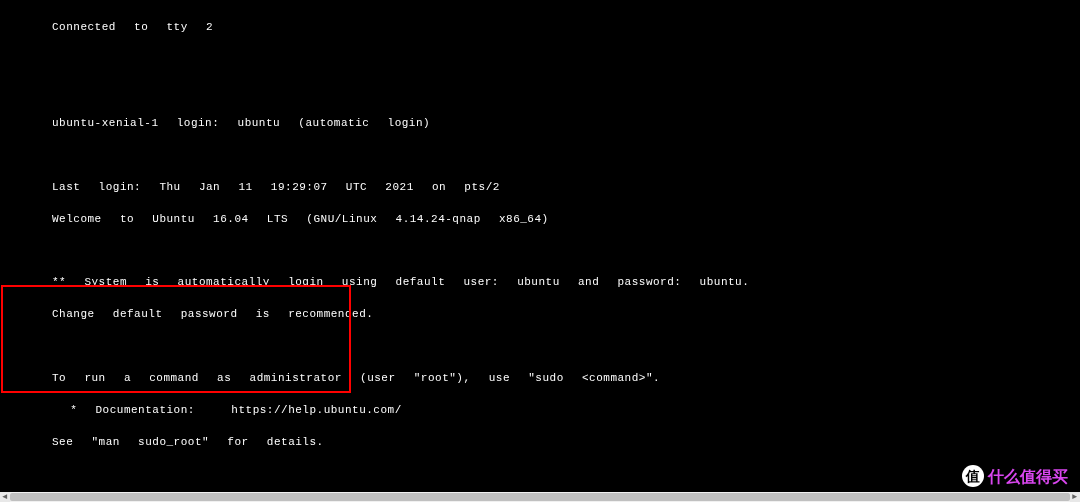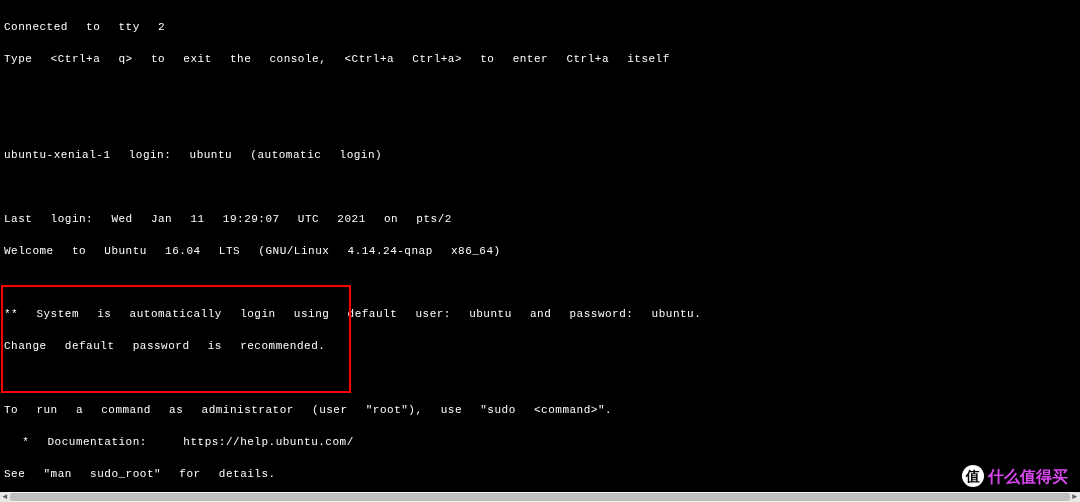--- a/index.html
+++ b/index.html
@@ -20,20 +20,21 @@
       position: relative;
       letter-spacing: 0.5px;
       word-spacing: 2px;
     }
     .terminal {
       white-space: pre;
     }
     .line {
       display: block;
       min-height: 16px;
+      margin-left: 48px;
     }
     .highlight-box {
       border: 2px solid #ff0000;
       position: absolute;
       top: 285px;
       left: 1px;
       width: 350px;
       height: 108px;
       pointer-events: none;
     }
@@ -96,26 +97,25 @@
       font-family: sans-serif;
     }
     .scrollbar-arrow.left { left: 0; }
     .scrollbar-arrow.right { right: 0; }
   </style>
 </head>
 <body>
 
 <div class="terminal">
 <span class="line">Connected  to  tty  2</span>
-<span class="line">Type  &lt;Ctrl+a  q&gt;  to  exit  the  console,  &lt;Ctrl+a  Ctrl+a&gt;  to  enter  Ctrl+a  itself</span>
 <span class="line"></span>
 <span class="line"></span>
 <span class="line">ubuntu-xenial-1  login:  ubuntu  (automatic  login)</span>
 <span class="line"></span>
-<span class="line">Last  login:  Wed  Jan  11  19:29:07  UTC  2021  on  pts/2</span>
+<span class="line">Last  login:  Thu  Jan  11  19:29:07  UTC  2021  on  pts/2</span>
 <span class="line">Welcome  to  Ubuntu  16.04  LTS  (GNU/Linux  4.14.24-qnap  x86_64)</span>
 <span class="line"></span>
 <span class="line">**  System  is  automatically  login  using  default  user:  ubuntu  and  password:  ubuntu.</span>
 <span class="line">Change  default  password  is  recommended.</span>
 <span class="line"></span>
 <span class="line">To  run  a  command  as  administrator  (user  "root"),  use  "sudo  &lt;command&gt;".</span>
 <span class="line">  *  Documentation:    https://help.ubuntu.com/</span>
 <span class="line">See  "man  sudo_root"  for  details.</span>
 
 

